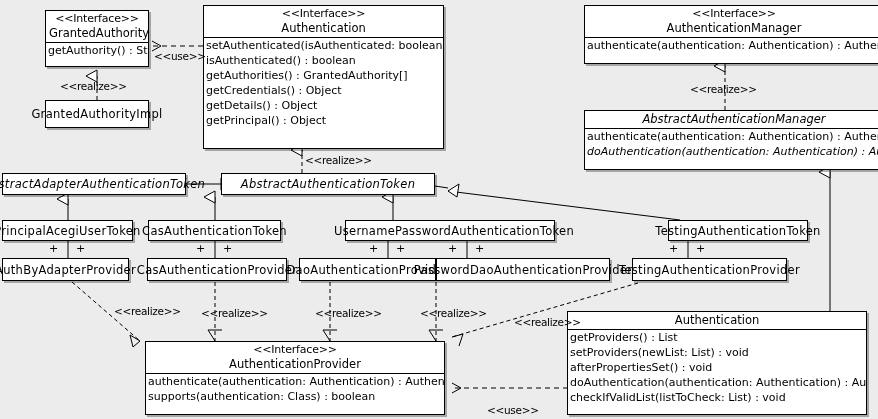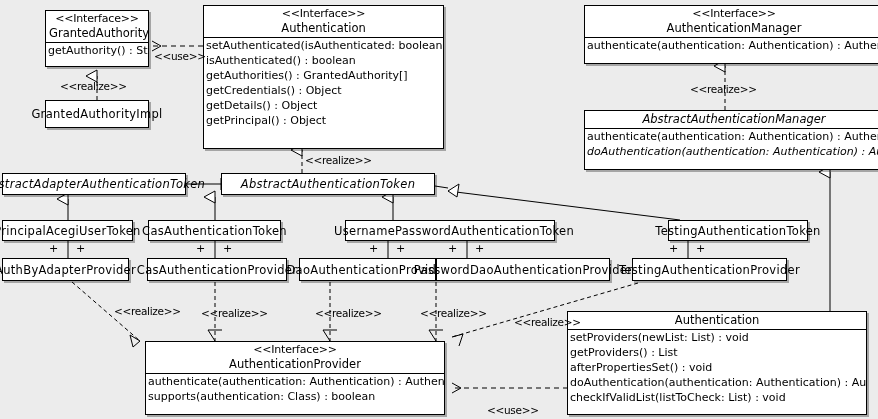--- a/index.html
+++ b/index.html
@@ -293,22 +293,22 @@
     <div class="member">authenticate(authentication: Authentication) : Authentication</div>
     <div class="member">supports(authentication: Class) : boolean</div>
   </div>
 </div>
 
 <div class="uml-box has-members" style="left:567px; top:311px; width:300px; height:104px;">
   <div class="uml-head">
     <span class="cname">Authentication</span>
   </div>
   <div class="uml-members">
+    <div class="member">getProviders() : List</div>
     <div class="member">setProviders(newList: List) : void</div>
-    <div class="member">getProviders() : List</div>
     <div class="member">afterPropertiesSet() : void</div>
     <div class="member">doAuthentication(authentication: Authentication) : Authentication</div>
     <div class="member">checkIfValidList(listToCheck: List) : void</div>
   </div>
 </div>
 
 <div class="edge-label" style="left:154px; top:50px;">&lt;&lt;use&gt;&gt;</div>
 
 <div class="edge-label" style="left:60px; top:80px;">&lt;&lt;realize&gt;&gt;</div>
 

